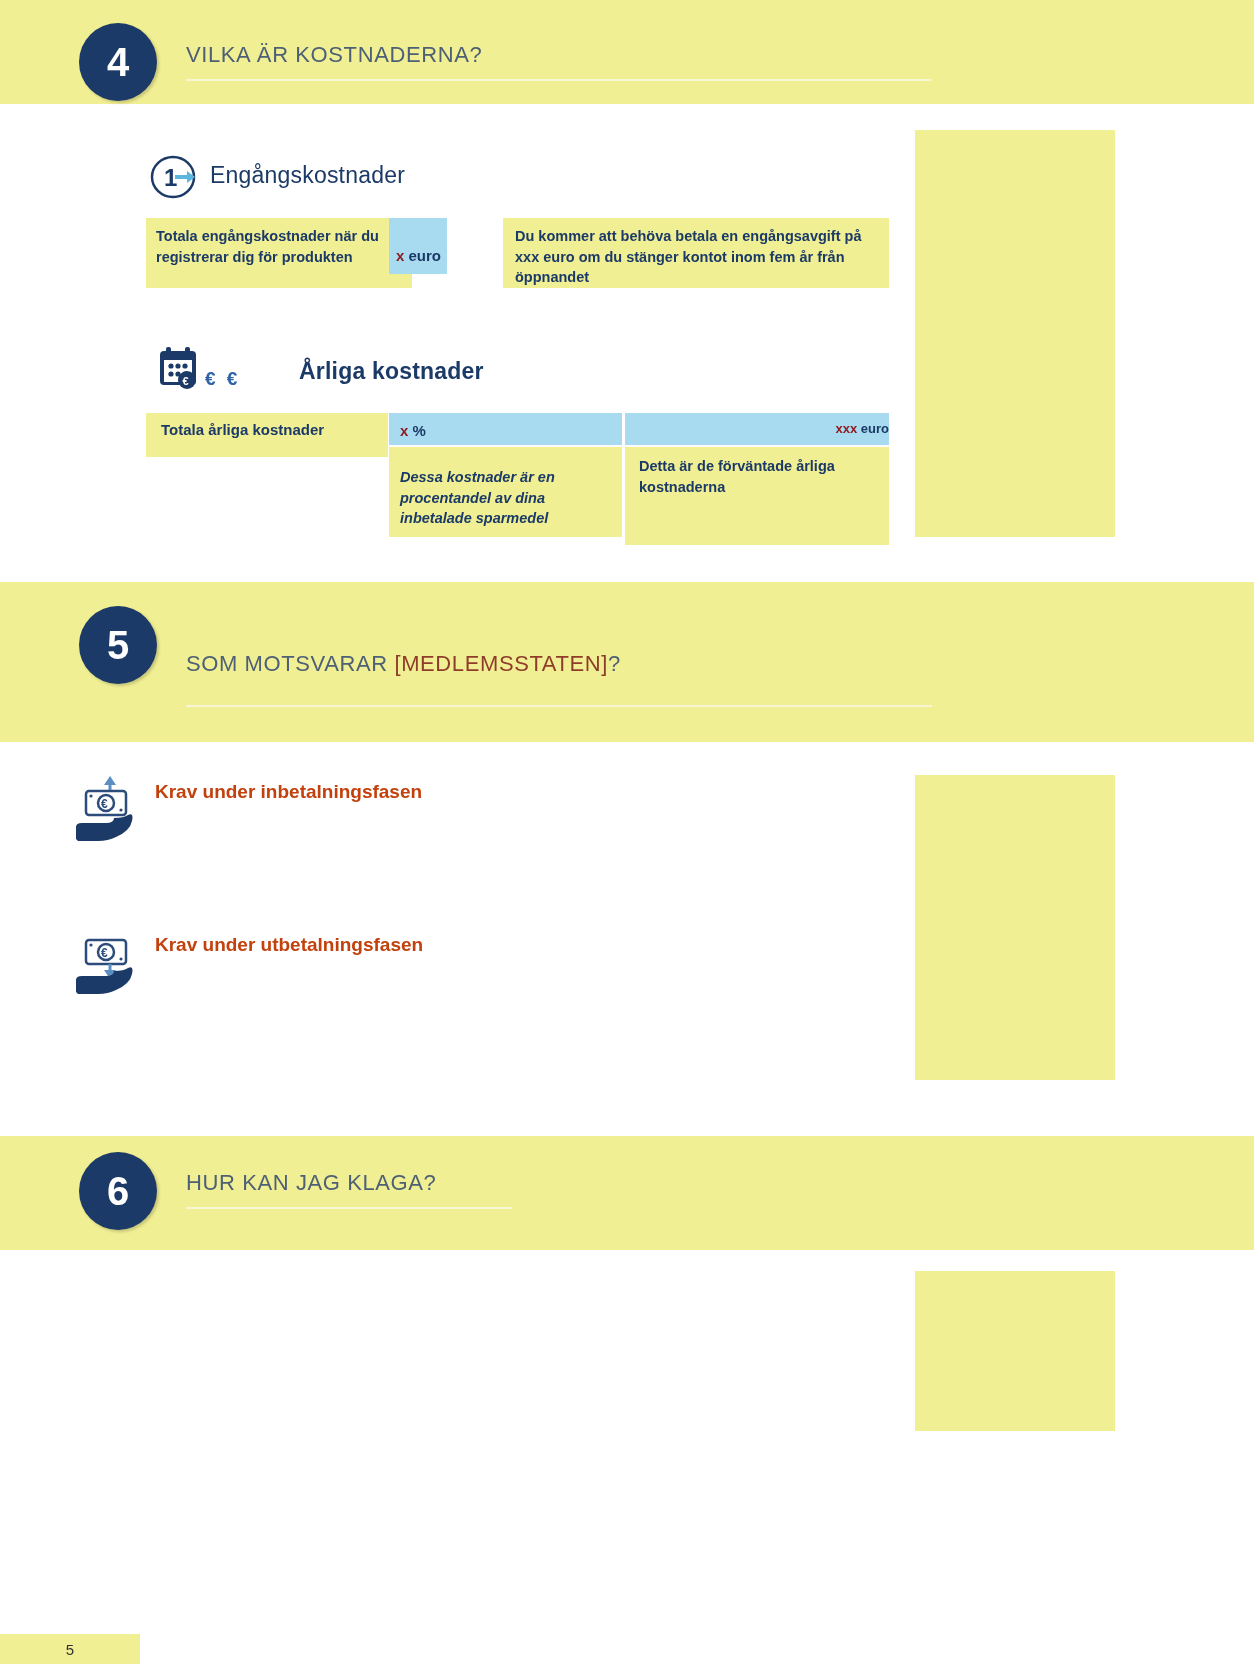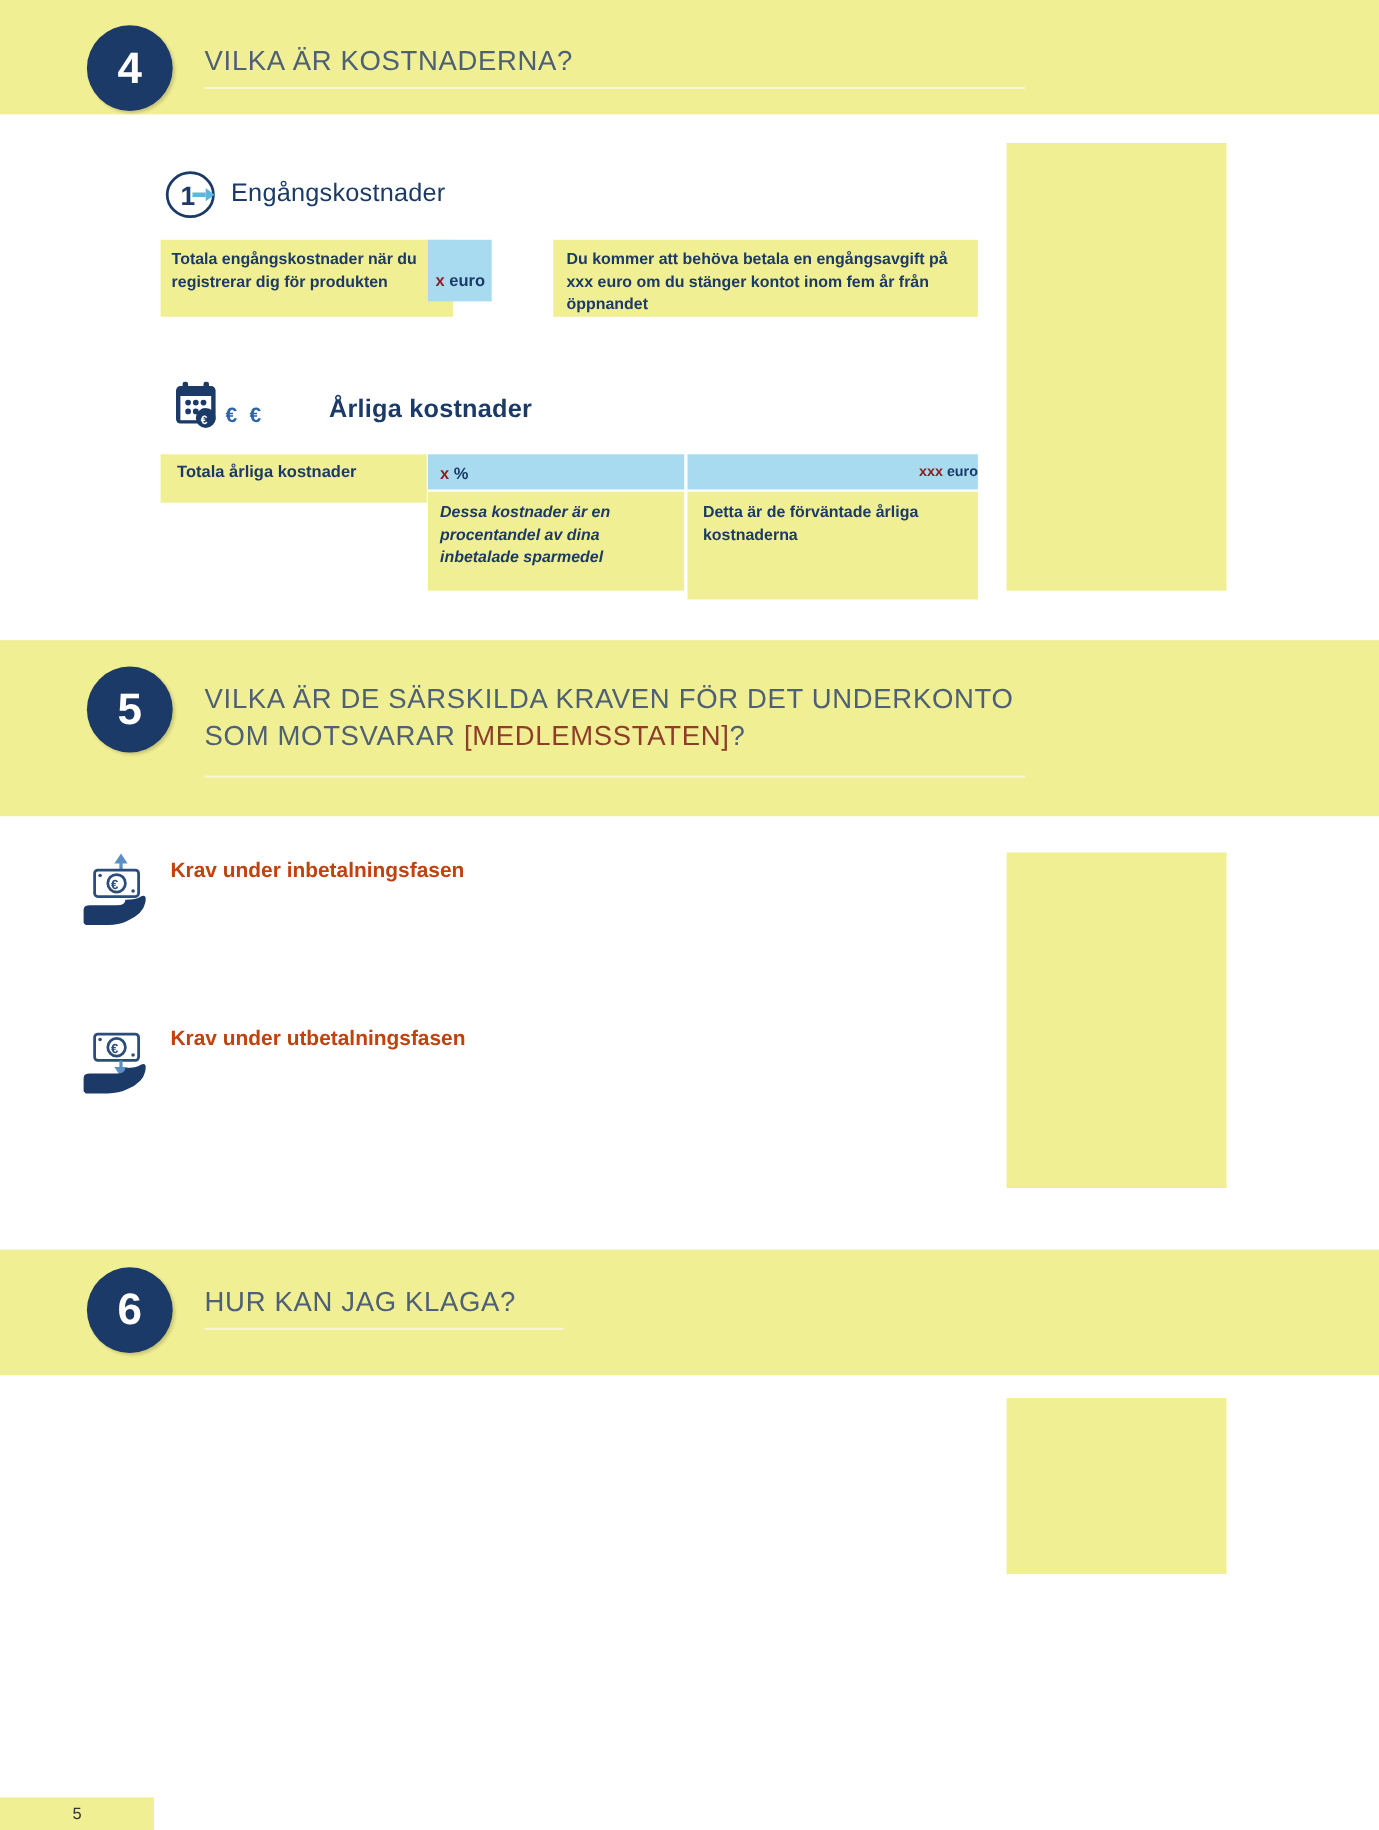--- a/index.html
+++ b/index.html
@@ -42,21 +42,21 @@
     letter-spacing: 0;
     box-shadow: 2px 2px 3px rgba(0,0,0,0.18);
   }
   #circle-4 { left: 79px; top: 23px; }
   #circle-5 { left: 79px; top: 606px; }
   #circle-6 { left: 79px; top: 1152px; }
 
   .sec-title {
     position: absolute;
     color: #4e6075;
-    font-size: 25px;
+    font-size: 22px;
     font-weight: 400;
     letter-spacing: 0.6px;
     line-height: 1.32;
     font-family: "Liberation Sans", sans-serif;
   }
   #title-4 { left: 186px; top: 40px; width: 740px; }
   #title-5 { left: 186px; top: 620px; width: 740px; }
   #title-6 { left: 186px; top: 1168px; width: 740px; }
 
   .hl-member { color: #8e3d2a; }
@@ -165,21 +165,21 @@
     padding: 7px 0 0 11px;
     font-weight: bold; font-size: 15px;
   }
   #cell-xxx-euro {
     left: 625px; top: 413px; width: 264px; height: 32px;
     padding: 7px 0 0 14px;
     font-weight: bold; font-size: 13px; text-align: right;
   }
   #cell-desc-pct {
     left: 389px; top: 447px; width: 233px; height: 90px;
-    padding: 9px 12px 0 11px;
+    padding: 20px 12px 0 11px;
     font-style: italic; font-weight: 600; font-size: 14.5px;
   }
   #cell-desc-euro {
     left: 625px; top: 447px; width: 264px; height: 98px;
     padding: 9px 12px 16px 14px;
     font-weight: 600; font-size: 14.5px;
   }
 
   
   .req-row { position: absolute; }
@@ -278,21 +278,21 @@
   <span>euro</span>
 </div>
 <div class="cell cell-yellow" id="cell-desc-pct">Dessa kostnader är en procentandel av dina inbetalade sparmedel</div>
 <div class="cell cell-yellow" id="cell-desc-euro">Detta är de förväntade årliga kostnaderna</div>
 
 <div class="ph-box" id="ph-1"></div>
 
 <div class="band" id="band-5"></div>
 <div class="num-circle" id="circle-5">5</div>
 <div class="sec-title" id="title-5">
-  <span>VILKA ÄR DE SÄRSKILDA KRAVEN FÖR DET UNDERKONTO</span><br>
+  <br>
   <span>SOM MOTSVARAR </span><span class="hl-member">[MEDLEMSSTATEN]</span><span>?</span>
 </div>
 <div class="rule" id="rule-5"></div>
 
 <div class="req-row" id="req-row-1">
   <div class="req-icon">
     <svg width="72" height="70" viewBox="0 0 72 70">
       <line x1="38" y1="22" x2="38" y2="4" stroke="#5b8fc4" stroke-width="3"></line>
       <polygon points="32,10 38,1 44,10" fill="#5b8fc4"></polygon>
       <rect x="14" y="16" width="40" height="24" rx="3" fill="#ffffff" stroke="#2c4c7c" stroke-width="2.5"></rect>

